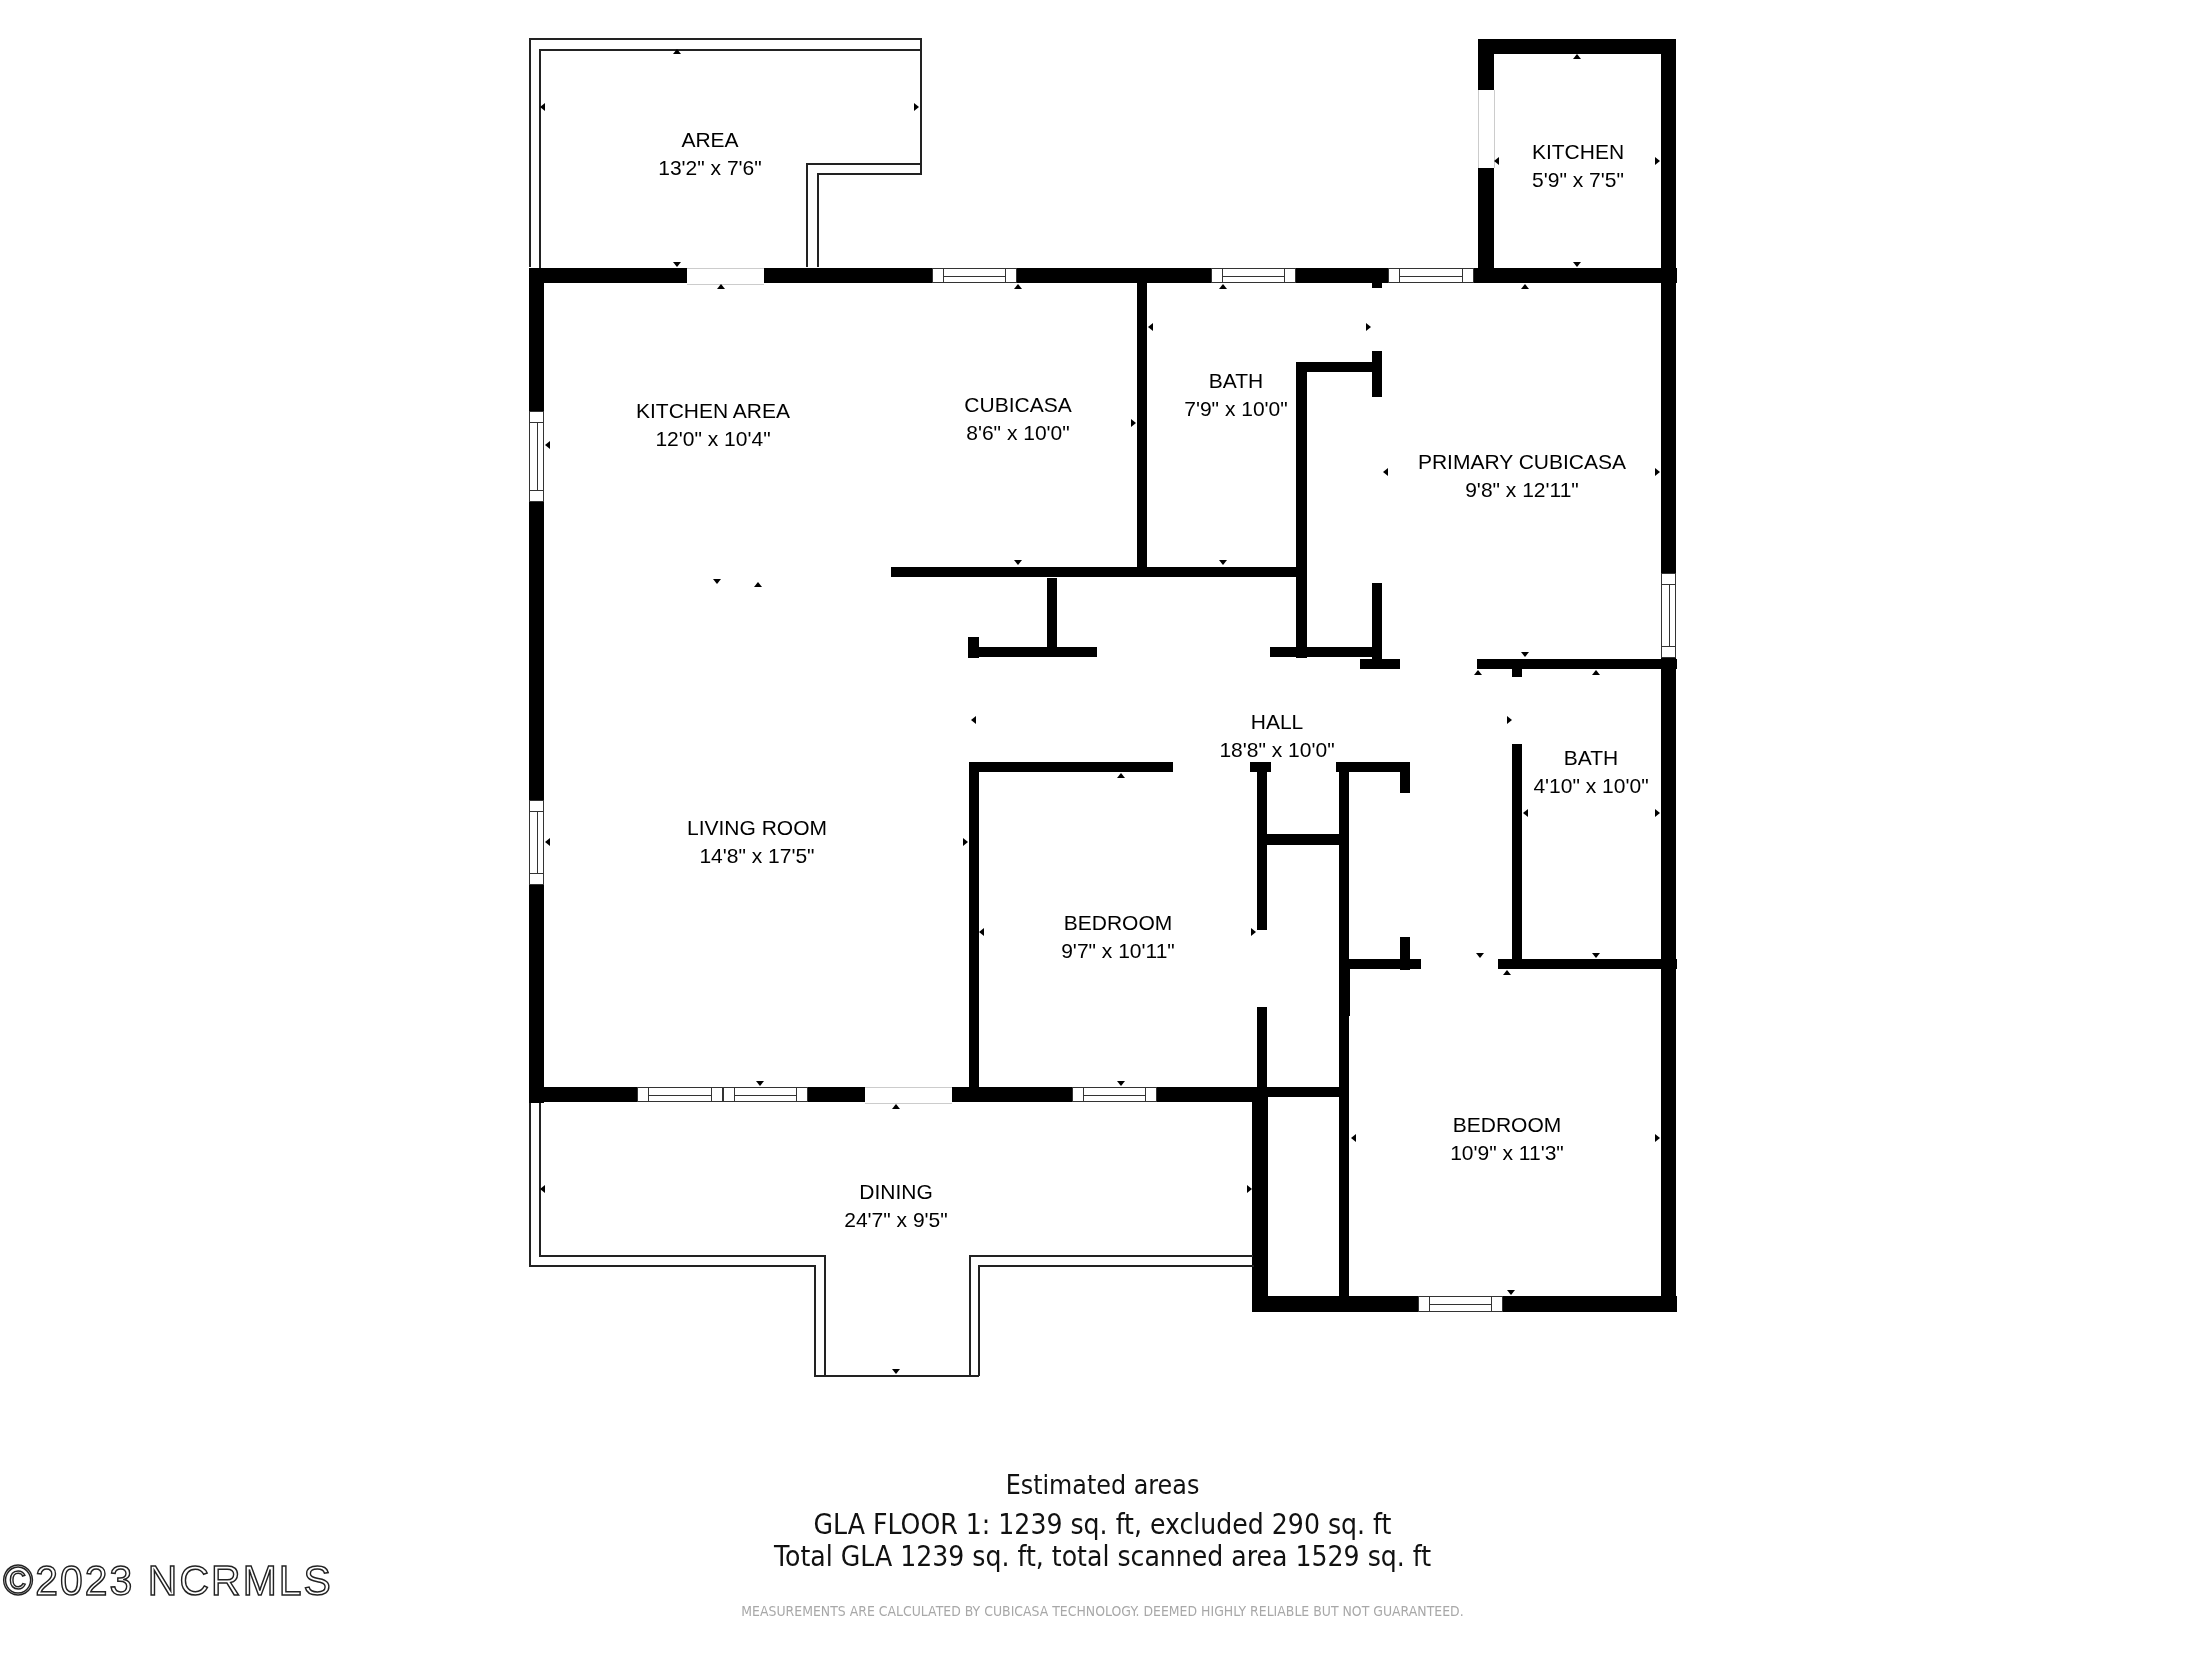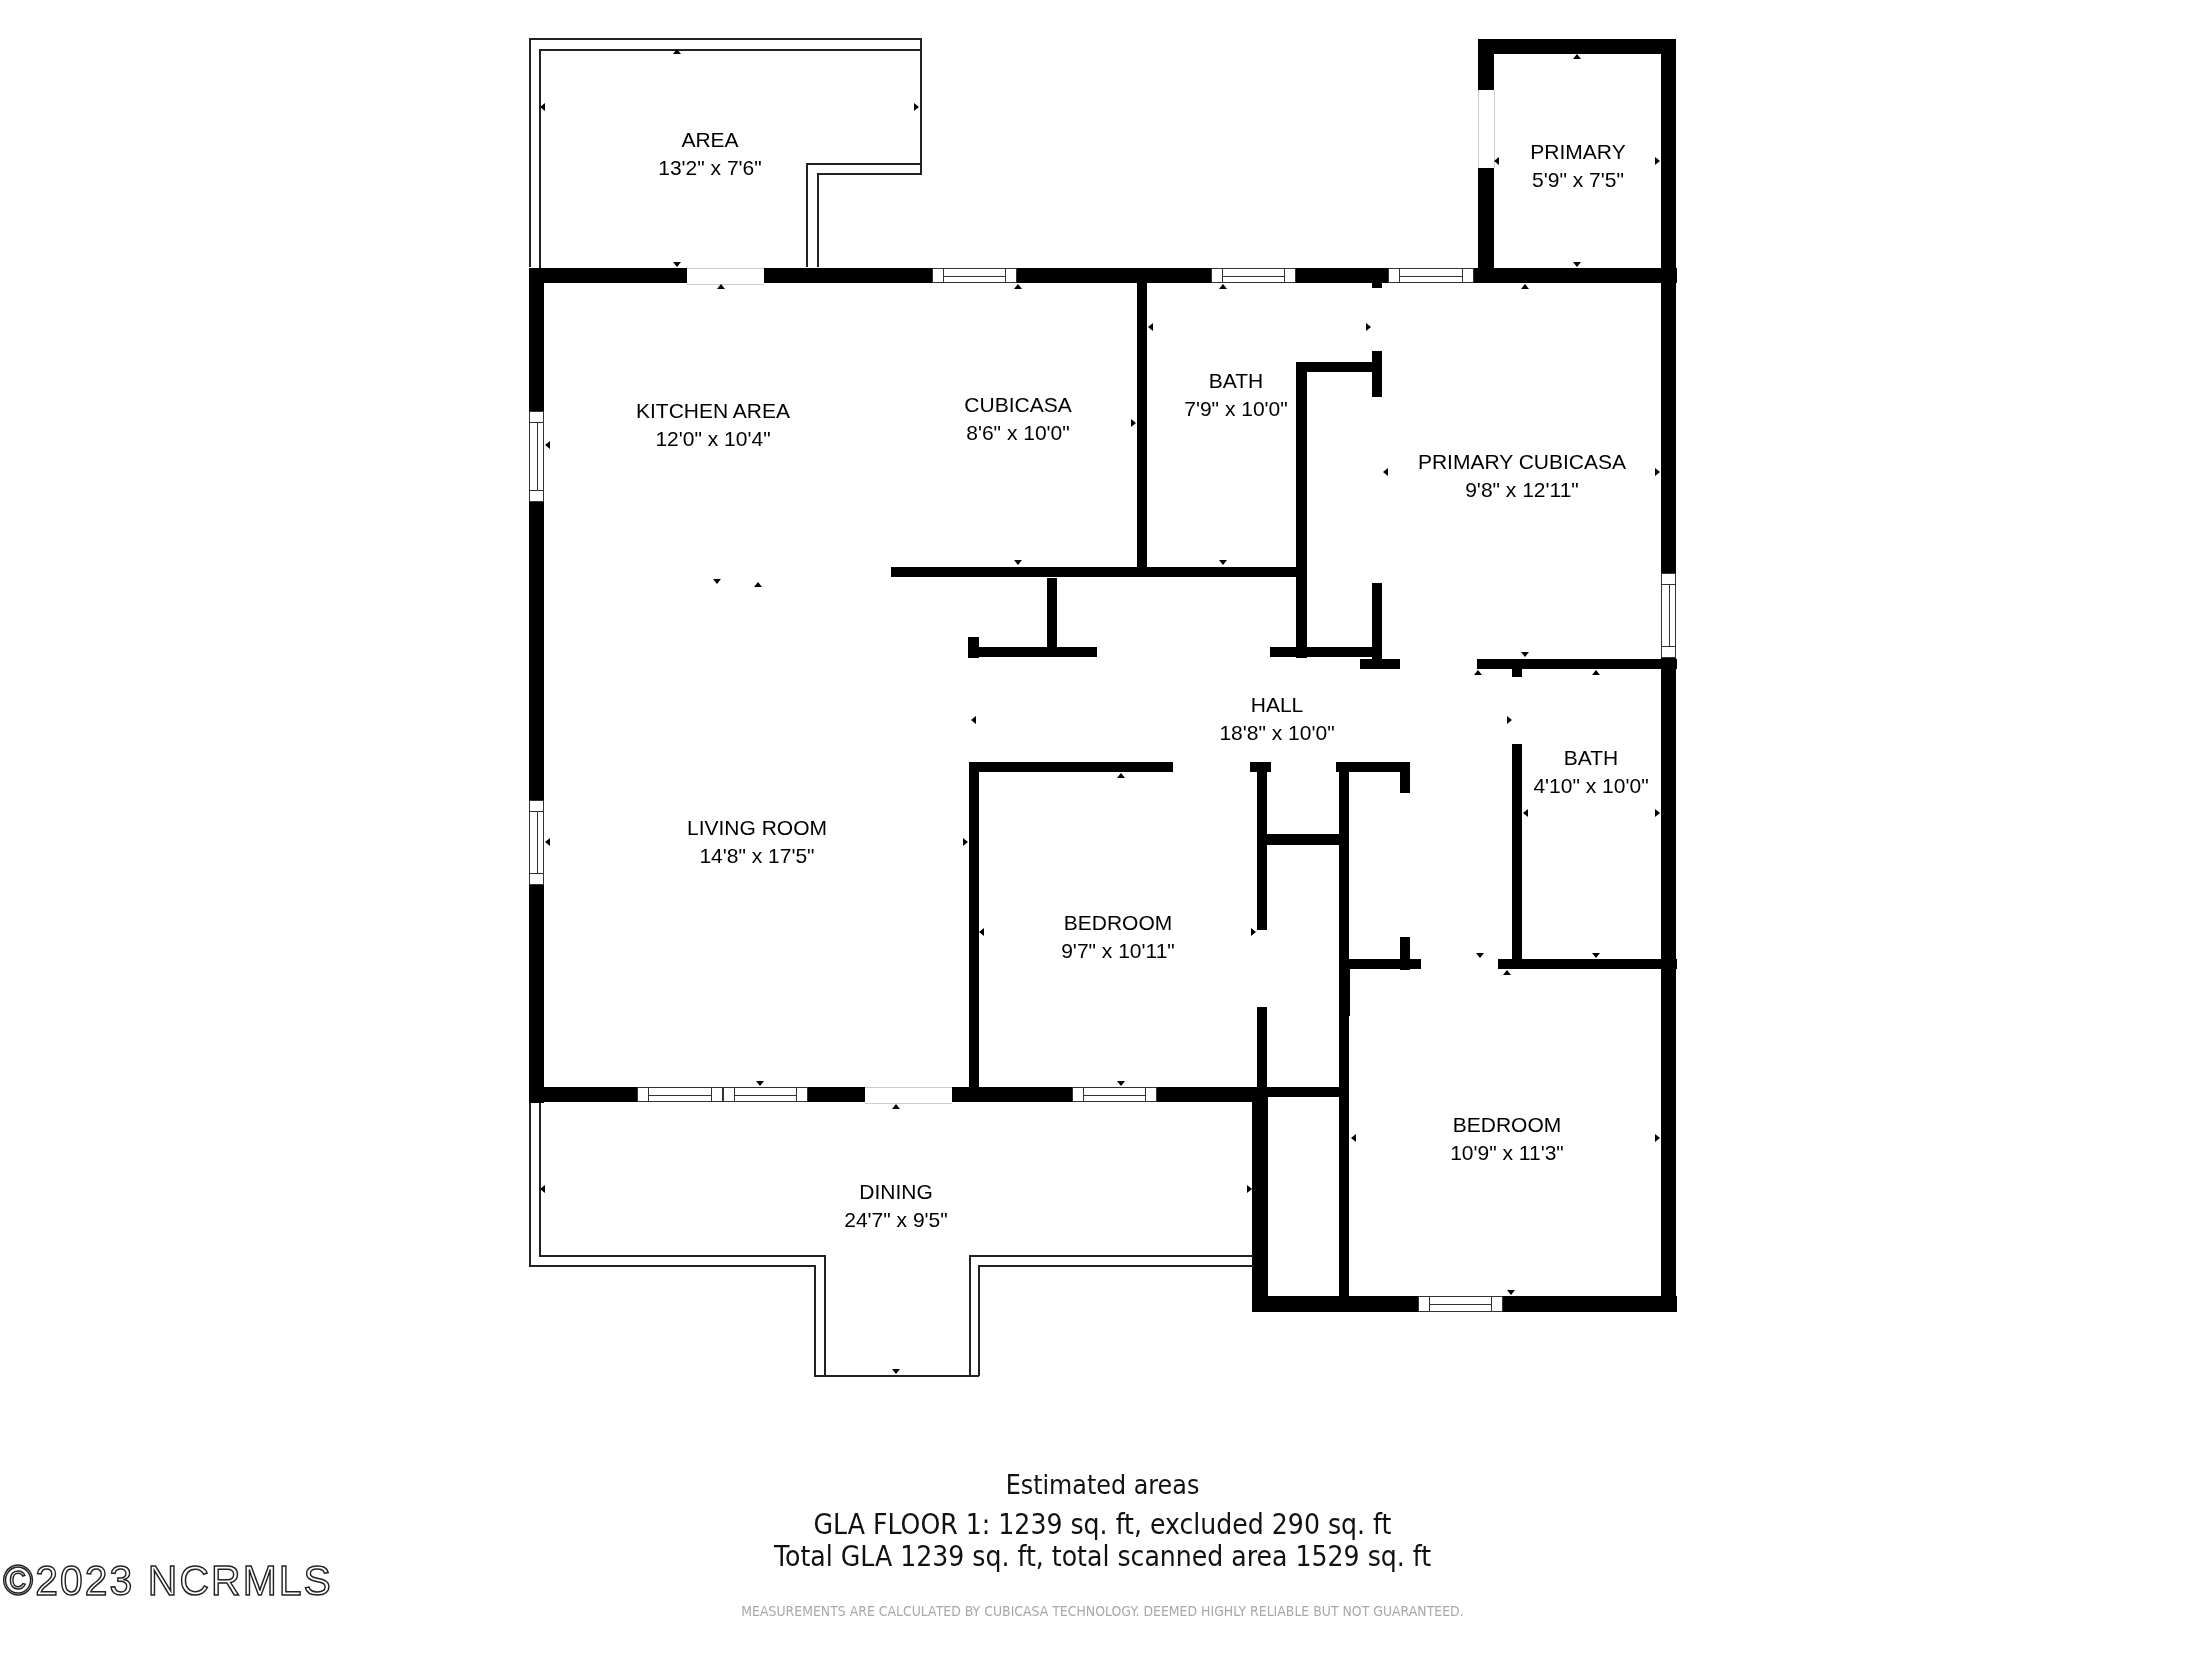--- a/index.html
+++ b/index.html
@@ -133,40 +133,40 @@
     <div class="w" style="left:978px;top:1265px;width:1.5px;height:111px;background:#222"></div>
     <div class="w" style="left:969px;top:1255px;width:284px;height:1.5px;background:#222"></div>
     <div class="w" style="left:978px;top:1265px;width:276px;height:1.5px;background:#222"></div>
   </div>
 
   <div class="label" style="left:710px;top:154px">
     <span class="name">AREA</span>
     <span class="dim">13'2" x 7'6"</span>
   </div>
   <div class="label" style="left:1578px;top:166px">
-    <span class="name">PRIMARY</span>
+    <span class="name">KITCHEN</span>
     <span class="dim">5'9" x 7'5"</span>
   </div>
   <div class="label" style="left:713px;top:425px">
     <span class="name">KITCHEN AREA</span>
     <span class="dim">12'0" x 10'4"</span>
   </div>
   <div class="label" style="left:1018px;top:419px">
     <span class="name">CUBICASA</span>
     <span class="dim">8'6" x 10'0"</span>
   </div>
   <div class="label" style="left:1236px;top:395px">
     <span class="name">BATH</span>
     <span class="dim">7'9" x 10'0"</span>
   </div>
   <div class="label" style="left:1522px;top:476px">
     <span class="name">PRIMARY CUBICASA</span>
     <span class="dim">9'8" x 12'11"</span>
   </div>
-  <div class="label" style="left:1277px;top:719px">
+  <div class="label" style="left:1277px;top:736px">
     <span class="name">HALL</span>
     <span class="dim">18'8" x 10'0"</span>
   </div>
   <div class="label" style="left:1591px;top:772px">
     <span class="name">BATH</span>
     <span class="dim">4'10" x 10'0"</span>
   </div>
   <div class="label" style="left:757px;top:842px">
     <span class="name">LIVING ROOM</span>
     <span class="dim">14'8" x 17'5"</span>

